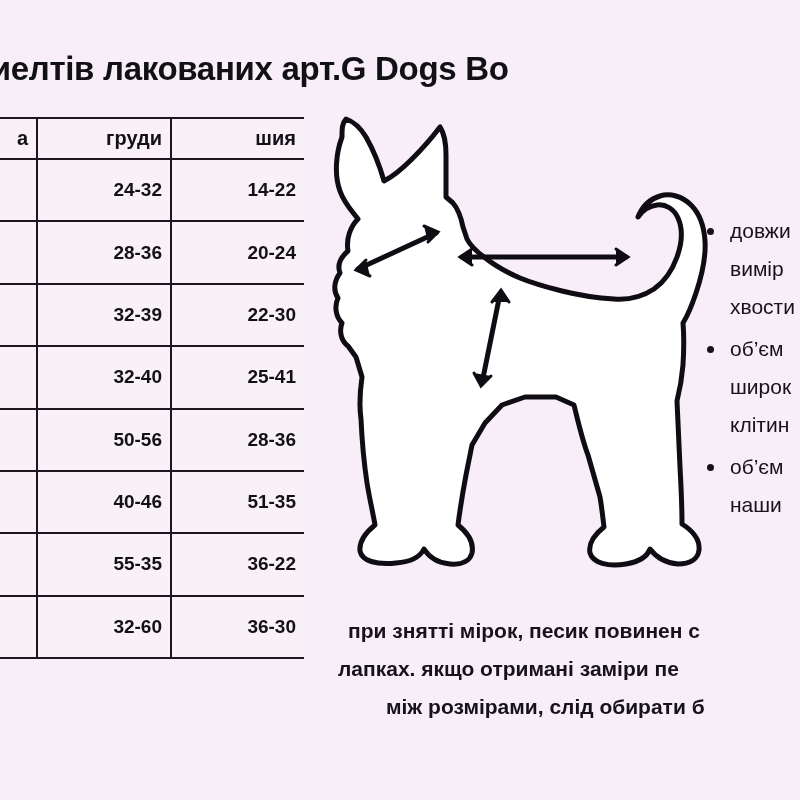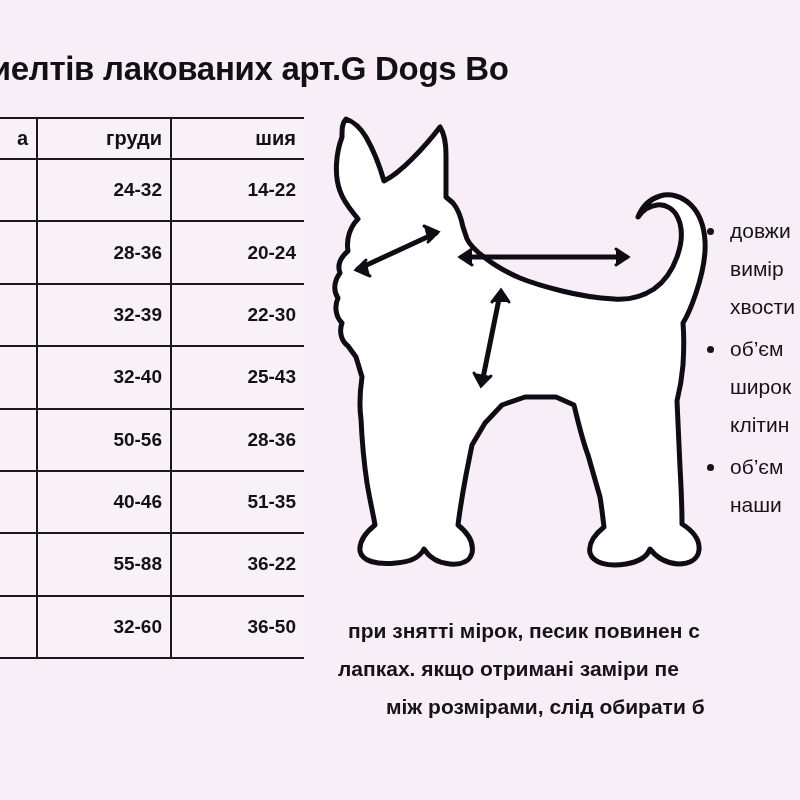--- a/index.html
+++ b/index.html
@@ -159,41 +159,41 @@
           <td>20-24</td>
         </tr>
         <tr>
           <td></td>
           <td>32-39</td>
           <td>22-30</td>
         </tr>
         <tr>
           <td></td>
           <td>32-40</td>
-          <td>25-43</td>
+          <td>25-41</td>
         </tr>
         <tr>
           <td></td>
           <td>50-56</td>
           <td>28-36</td>
         </tr>
         <tr>
           <td></td>
           <td>40-46</td>
           <td>51-35</td>
         </tr>
         <tr>
           <td></td>
-          <td>55-88</td>
+          <td>55-35</td>
           <td>36-22</td>
         </tr>
         <tr>
           <td></td>
           <td>32-60</td>
-          <td>36-50</td>
+          <td>36-30</td>
         </tr>
       </tbody>
     </table>
   </div>
 
   <div class="dog-figure">
     <svg width="400" height="505" viewBox="0 0 400 505" xmlns="http://www.w3.org/2000/svg">
       <g>
         <path fill="#ffffff" stroke="#100c14" stroke-width="5" stroke-linejoin="round" stroke-linecap="round" d="M 22 32
                  C 16 48, 14 70, 20 86

